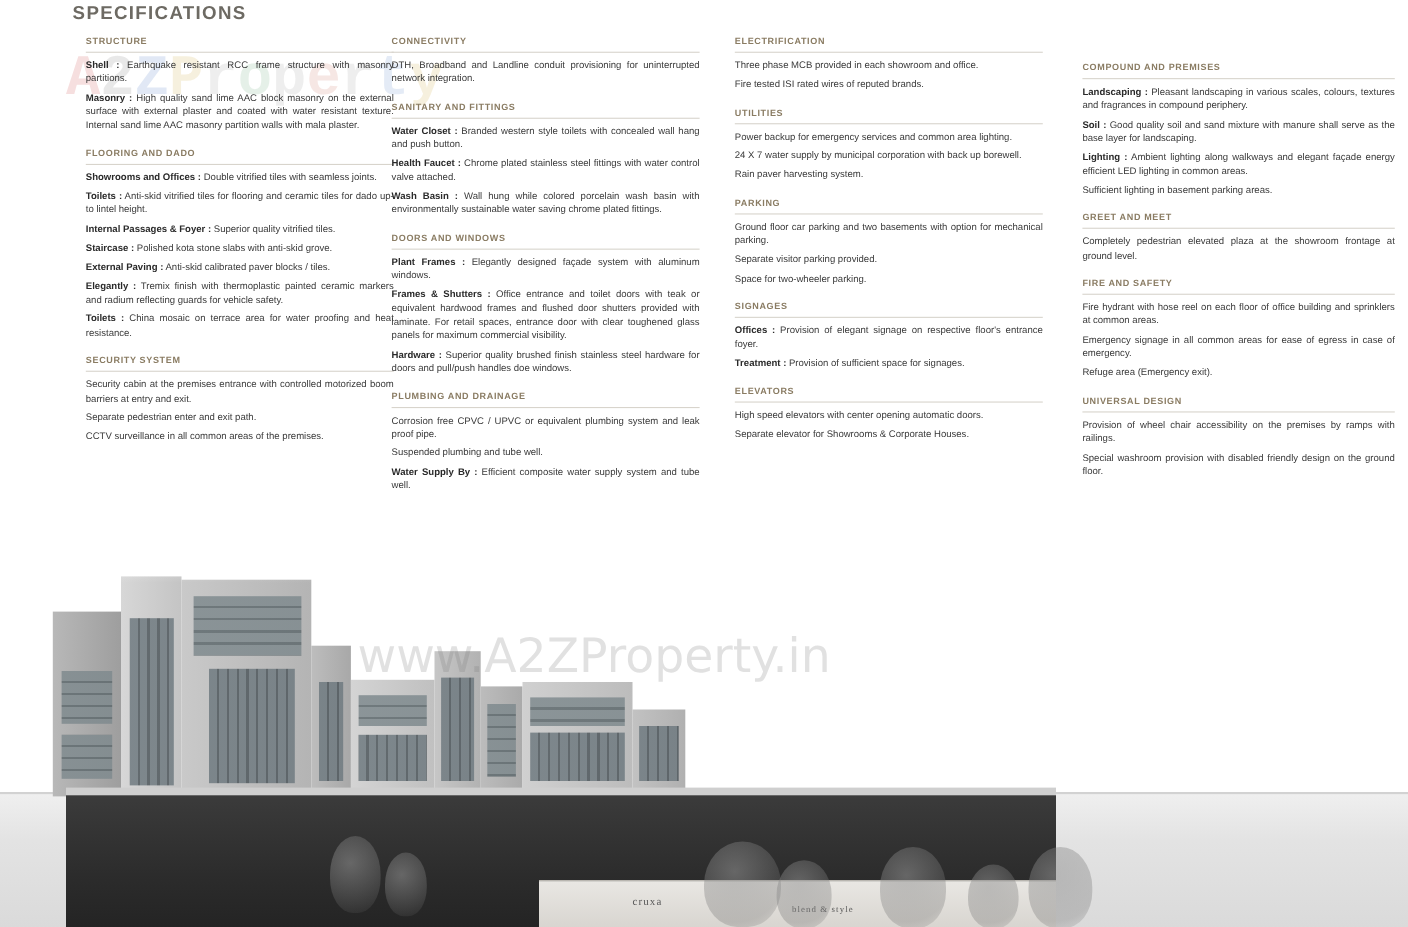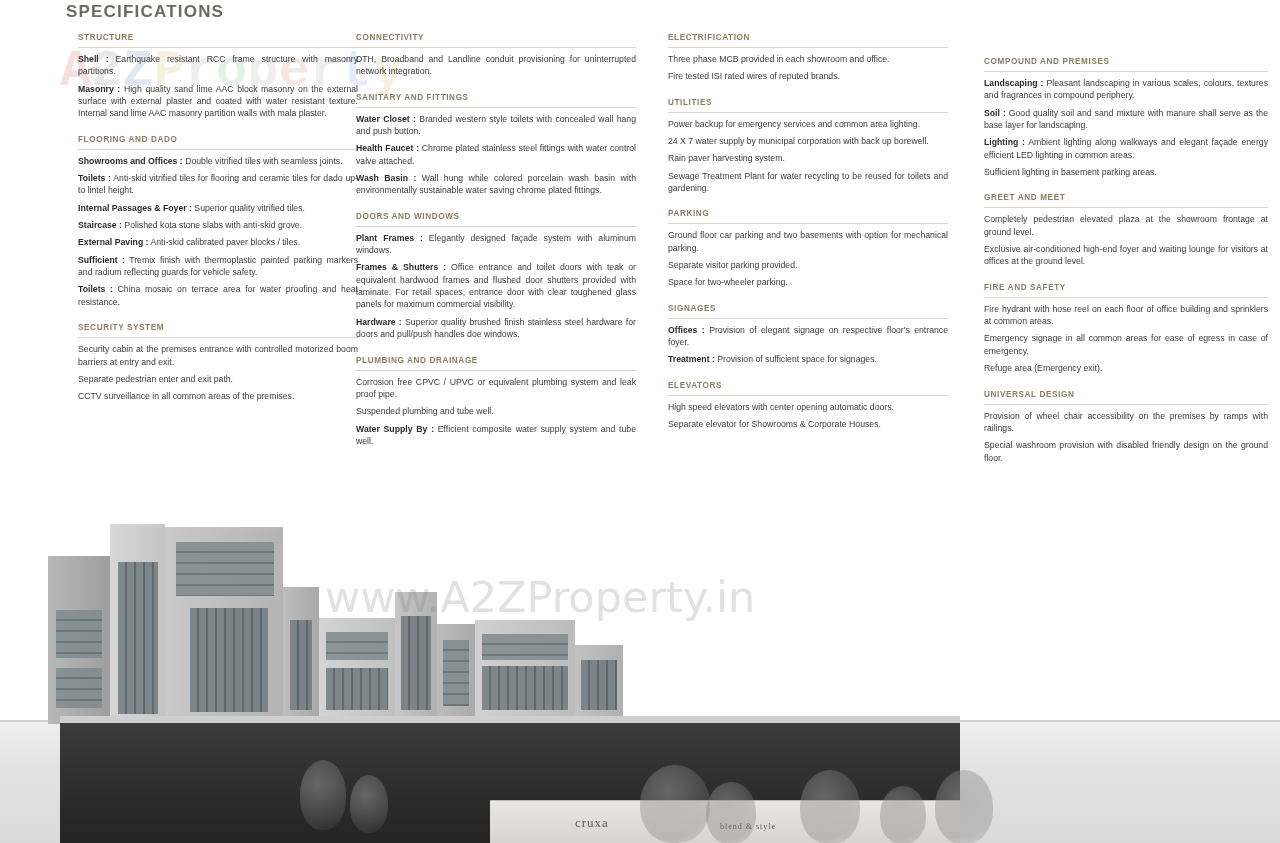--- a/index.html
+++ b/index.html
@@ -115,21 +115,21 @@
     position:absolute; left:60px; top:246px; width:900px; height:9px;
     background:#cfcfcf;
   }
   .shopfront {
     position:absolute; left:490px; top:330px; width:470px; height:43px;
     background: linear-gradient(180deg,#e9e7e3 0%, #d8d5d0 100%);
     border-top:1px solid #b9b6b0;
   }
   .shop-label {
     position:absolute;
-    font-size: 13px; color:#5a5a5a; letter-spacing:1px;
+    font-size: 10px; color:#5a5a5a; letter-spacing:1px;
     font-family:"Liberation Serif", serif;
   }
 
   
   .tower { position:absolute; background: linear-gradient(90deg,#cfcfcf,#bdbdbd 45%,#a9a9a9); }
   .tw-a { left:48px; top:86px; width:62px; height:168px; background:linear-gradient(90deg,#b8b8b8,#9e9e9e); }
   .tw-b { left:110px; top:54px; width:55px; height:200px; background:linear-gradient(90deg,#d7d7d7,#c4c4c4); }
   .tw-c { left:165px; top:57px; width:118px; height:197px; background:linear-gradient(90deg,#c9c9c9,#b4b4b4); }
   .tw-d { left:283px; top:117px; width:36px; height:137px; background:linear-gradient(90deg,#bdbdbd,#a8a8a8); }
   .tw-e { left:319px; top:148px; width:76px; height:106px; background:linear-gradient(90deg,#d4d4d4,#c0c0c0); }
@@ -189,21 +189,21 @@
       </div>
 
       <div class="section">
         <div class="section-title">FLOORING AND DADO</div>
         <hr class="rule">
         <div class="item"><span class="lead">Showrooms and Offices :</span><span> Double vitrified tiles with seamless joints.</span></div>
         <div class="item"><span class="lead">Toilets :</span><span> Anti-skid vitrified tiles for flooring and ceramic tiles for dado up-to lintel height.</span></div>
         <div class="item"><span class="lead">Internal Passages &amp; Foyer :</span><span> Superior quality vitrified tiles.</span></div>
         <div class="item"><span class="lead">Staircase :</span><span> Polished kota stone slabs with anti-skid grove.</span></div>
         <div class="item"><span class="lead">External Paving :</span><span> Anti-skid calibrated paver blocks / tiles.</span></div>
-        <div class="item"><span class="lead">Sufficient :</span><span> Tremix finish with thermoplastic painted parking markers and radium reflecting guards for vehicle safety.</span></div>
+        <div class="item"><span class="lead">Elegantly :</span><span> Tremix finish with thermoplastic painted ceramic markers and radium reflecting guards for vehicle safety.</span></div>
         <div class="item"><span class="lead">Toilets :</span><span> China mosaic on terrace area for water proofing and heat resistance.</span></div>
       </div>
 
       <div class="section">
         <div class="section-title">SECURITY SYSTEM</div>
         <hr class="rule">
         <div class="item"><span>Security cabin at the premises entrance with controlled motorized boom barriers at entry and exit.</span></div>
         <div class="item"><span>Separate pedestrian enter and exit path.</span></div>
         <div class="item"><span>CCTV surveillance in all common areas of the premises.</span></div>
       </div>
@@ -248,21 +248,20 @@
         <div class="item"><span>Three phase MCB provided in each showroom and office.</span></div>
         <div class="item"><span>Fire tested ISI rated wires of reputed brands.</span></div>
       </div>
 
       <div class="section">
         <div class="section-title">UTILITIES</div>
         <hr class="rule">
         <div class="item"><span>Power backup for emergency services and common area lighting.</span></div>
         <div class="item"><span>24 X 7 water supply by municipal corporation with back up borewell.</span></div>
         <div class="item"><span>Rain paver harvesting system.</span></div>
-        <div class="item"><span>Sewage Treatment Plant for water recycling to be reused for toilets and gardening.</span></div>
       </div>
 
       <div class="section">
         <div class="section-title">PARKING</div>
         <hr class="rule">
         <div class="item"><span>Ground floor car parking and two basements with option for mechanical parking.</span></div>
         <div class="item"><span>Separate visitor parking provided.</span></div>
         <div class="item"><span>Space for two-wheeler parking.</span></div>
       </div>
 
@@ -288,21 +287,20 @@
         <div class="item"><span class="lead">Landscaping :</span><span> Pleasant landscaping in various scales, colours, textures and fragrances in compound periphery.</span></div>
         <div class="item"><span class="lead">Soil :</span><span> Good quality soil and sand mixture with manure shall serve as the base layer for landscaping.</span></div>
         <div class="item"><span class="lead">Lighting :</span><span> Ambient lighting along walkways and elegant façade energy efficient LED lighting in common areas.</span></div>
         <div class="item"><span>Sufficient lighting in basement parking areas.</span></div>
       </div>
 
       <div class="section">
         <div class="section-title">GREET AND MEET</div>
         <hr class="rule">
         <div class="item"><span>Completely pedestrian elevated plaza at the showroom frontage at ground level.</span></div>
-        <div class="item"><span>Exclusive air-conditioned high-end foyer and waiting lounge for visitors at offices at the ground level.</span></div>
       </div>
 
       <div class="section">
         <div class="section-title">FIRE AND SAFETY</div>
         <hr class="rule">
         <div class="item"><span>Fire hydrant with hose reel on each floor of office building and sprinklers at common areas.</span></div>
         <div class="item"><span>Emergency signage in all common areas for ease of egress in case of emergency.</span></div>
         <div class="item"><span>Refuge area (Emergency exit).</span></div>
       </div>
 

